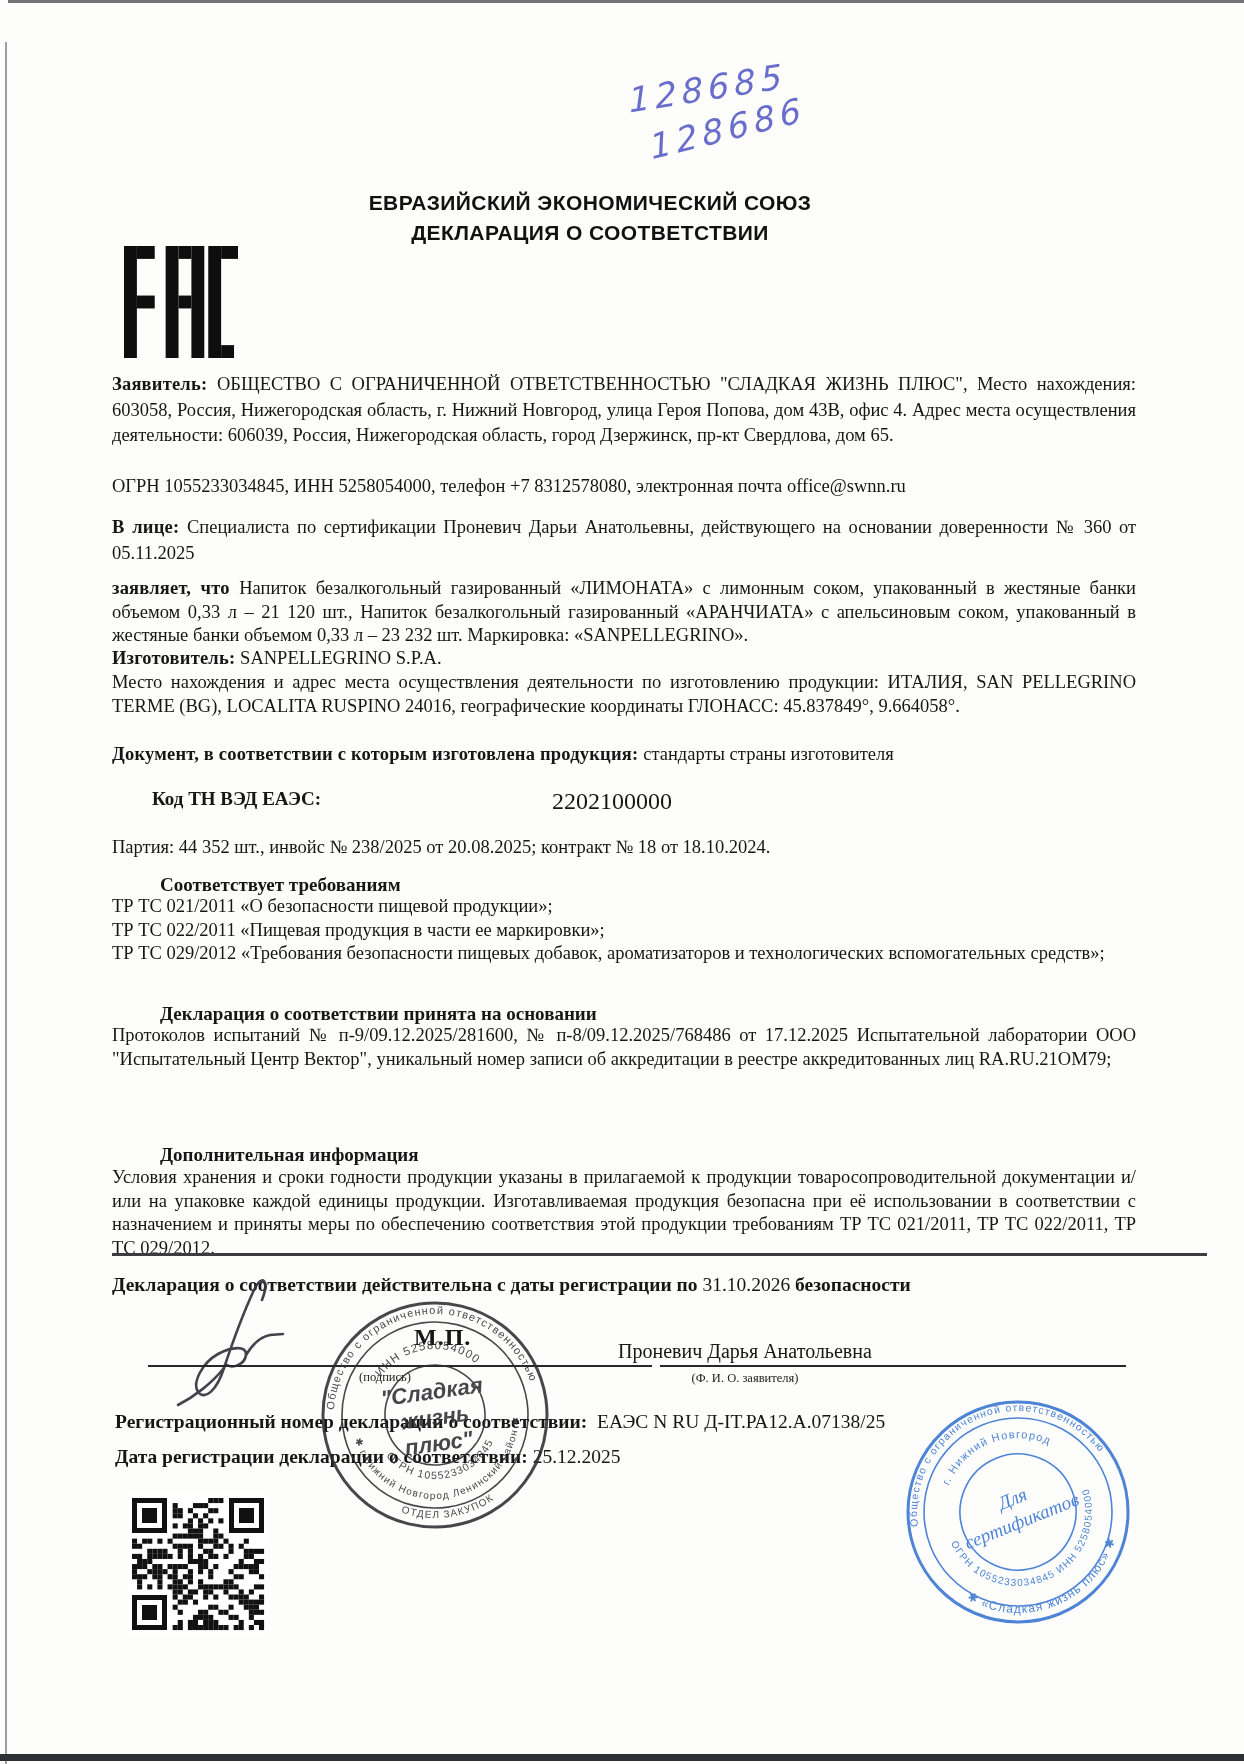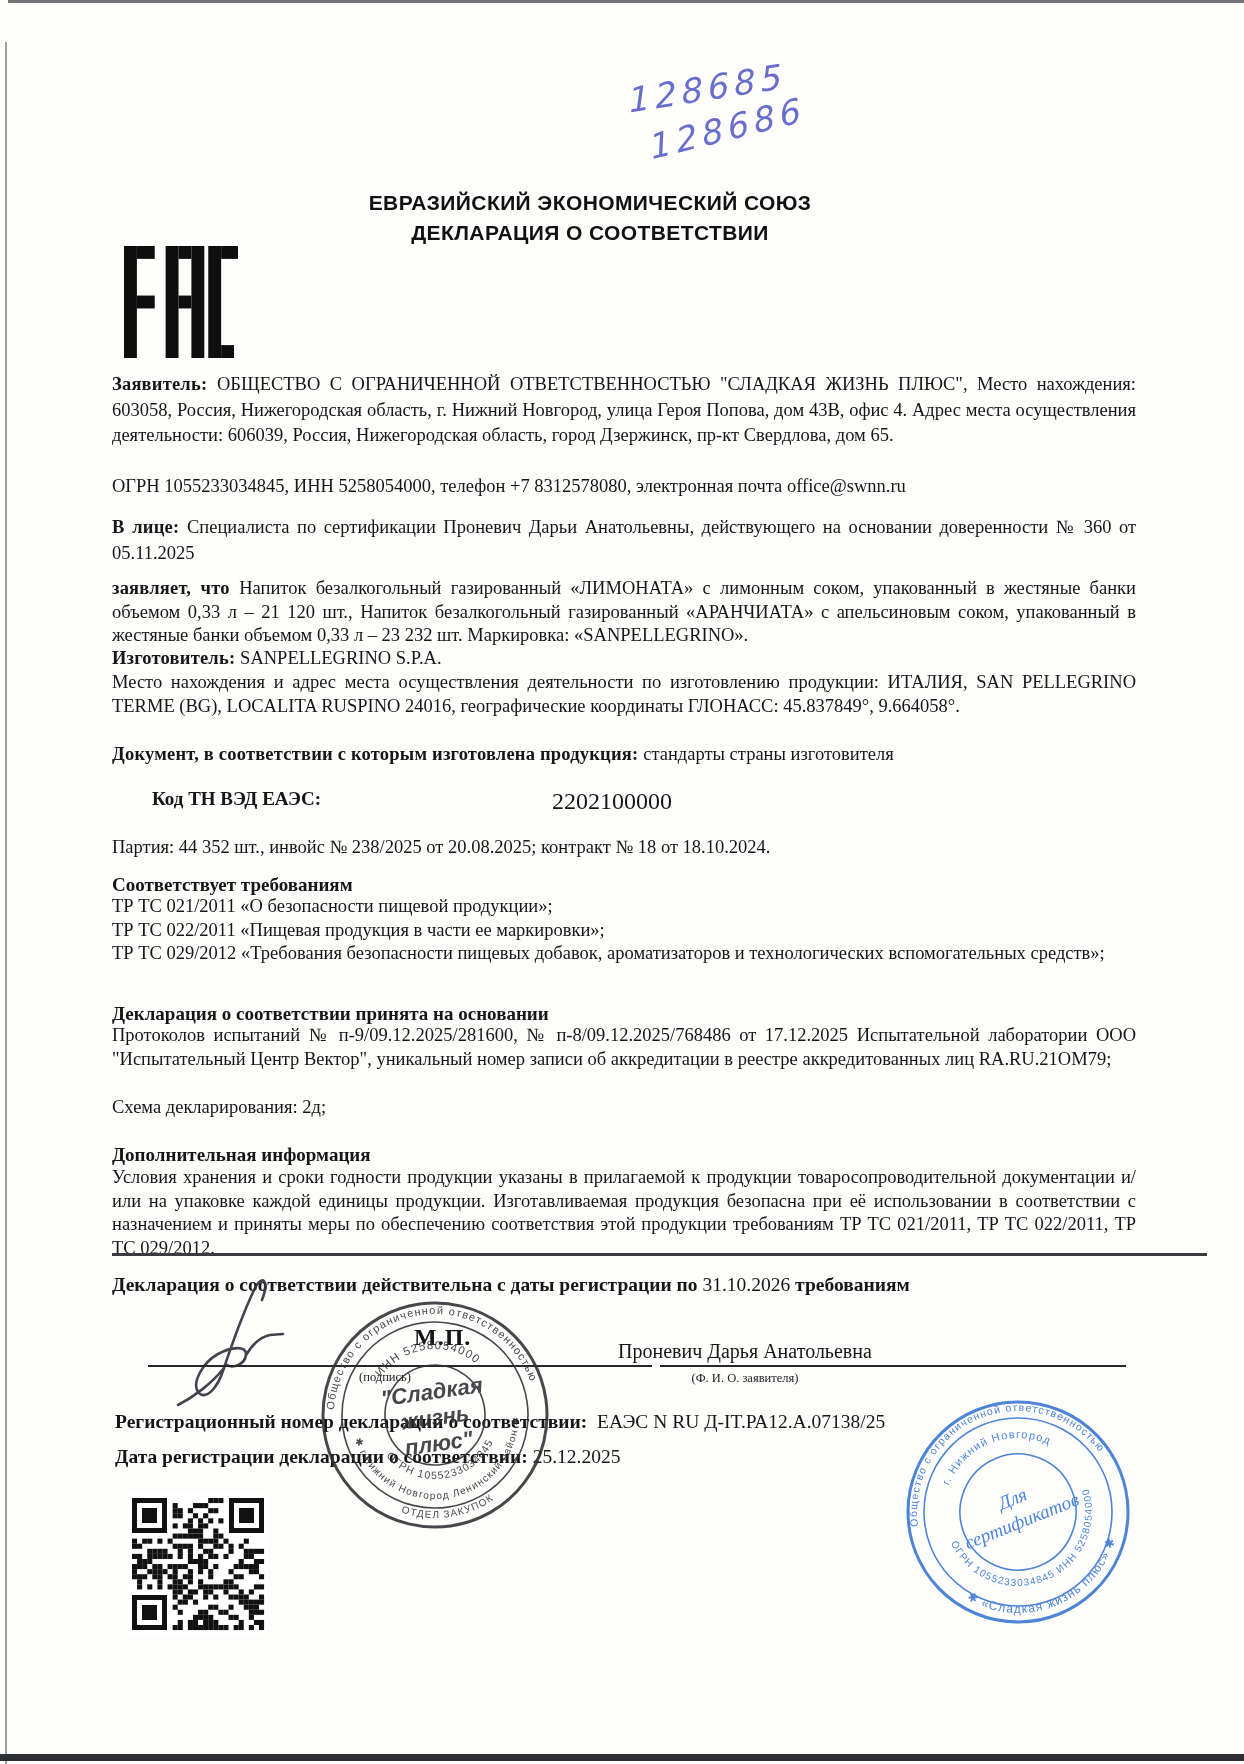--- a/index.html
+++ b/index.html
@@ -20,21 +20,21 @@
     font-family:"Liberation Sans",sans-serif;font-weight:bold;font-size:21px;
     letter-spacing:.4px;color:#111;
   }
   .para{
     left:112px;width:1024px;font-size:18.5px;line-height:25.5px;
     text-align:justify;color:var(--text_ink);
   }
   .para b{letter-spacing:.2px;}
   .lh24{line-height:24px;}
   .lh235{line-height:23.5px;}
-  .heading{font-weight:bold;font-size:19px;}
+  .heading{font-weight:bold;font-size:19px;margin-left:48px;}
   .handwritten{
     font-family:"DejaVu Sans",sans-serif;font-style:italic;
     color:var(--handwriting_ink);opacity:.85;letter-spacing:5px;
     font-size:34px;white-space:nowrap;
   }
   .rule{position:absolute;height:2px;background:#26262b;}
   .small-label{font-size:12.5px;color:#222;}
   .center-text{text-align:center;font-family:Liberation Serif, serif;}
   .mp{font-weight:bold;font-size:24px;letter-spacing:1px;}
   .reg-line{left:115px;width:1060px;font-size:19.5px;white-space:nowrap;}
@@ -108,29 +108,28 @@
 
   <div class="abs para heading" style="top:872px">Соответствует требованиям</div>
   <div class="abs para lh235" style="top:895px">
     <div>ТР ТС 021/2011 «О безопасности пищевой продукции»;</div>
     <div>ТР ТС 022/2011 «Пищевая продукция в части ее маркировки»;</div>
     <div>ТР ТС 029/2012 «Требования безопасности пищевых добавок, ароматизаторов и технологических вспомогательных средств»;</div>
   </div>
 
   <div class="abs para heading" style="top:1001px">Декларация о соответствии принята на основании</div>
   <div class="abs para lh235" style="top:1024px">Протоколов испытаний № п-9/09.12.2025/281600, № п-8/09.12.2025/768486 от 17.12.2025 Испытательной лаборатории ООО "Испытательный Центр Вектор", уникальный номер записи об аккредитации в реестре аккредитованных лиц RA.RU.21ОМ79;</div>
-  <div class="abs para" style="top:1095px">Схема декларирования: 2д;</div>
 
   <div class="abs para heading" style="top:1142px">Дополнительная информация</div>
   <div class="abs para lh235" style="top:1166px">Условия хранения и сроки годности продукции указаны в прилагаемой к продукции товаросопроводительной документации и/или на упаковке каждой единицы продукции. Изготавливаемая продукция безопасна при её использовании в соответствии с назначением и приняты меры по обеспечению соответствия этой продукции требованиям ТР ТС 021/2011, ТР ТС 022/2011, ТР ТС 029/2012.</div>
 
   <div class="divider" style="left:112px;top:1253px;width:1095px;height:3px"></div>
 
   <div class="abs" style="left:112px;top:1274px;width:1060px;font-size:19.5px">
-    <b>Декларация о соответствии действительна с даты регистрации по </b><span>31.10.2026</span><b> требованиям</b>
+    <b>Декларация о соответствии действительна с даты регистрации по </b><span>31.10.2026</span><b> безопасности</b>
   </div>
 
   <svg class="abs" style="left:150px;top:1265px" width="180" height="150" viewBox="0 0 180 150">
     <g fill="none" stroke="#34343f" stroke-width="2.6" stroke-linecap="round" opacity=".92">
       <path d="M 112 35 C 120 15 112 8 104 25 C 90 55 80 85 74 103 C 67 125 55 136 48 127 C 42 118 52 98 68 89 C 81 82 97 80 96 90 C 95 99 83 104 77 100"></path>
       <path d="M 96 90 C 102 80 110 72 120 70 L 133 69"></path>
       <path d="M 74 103 C 62 118 44 132 28 140"></path>
     </g>
   </svg>
   <div class="rule" style="left:148px;top:1365px;width:504px"></div>

